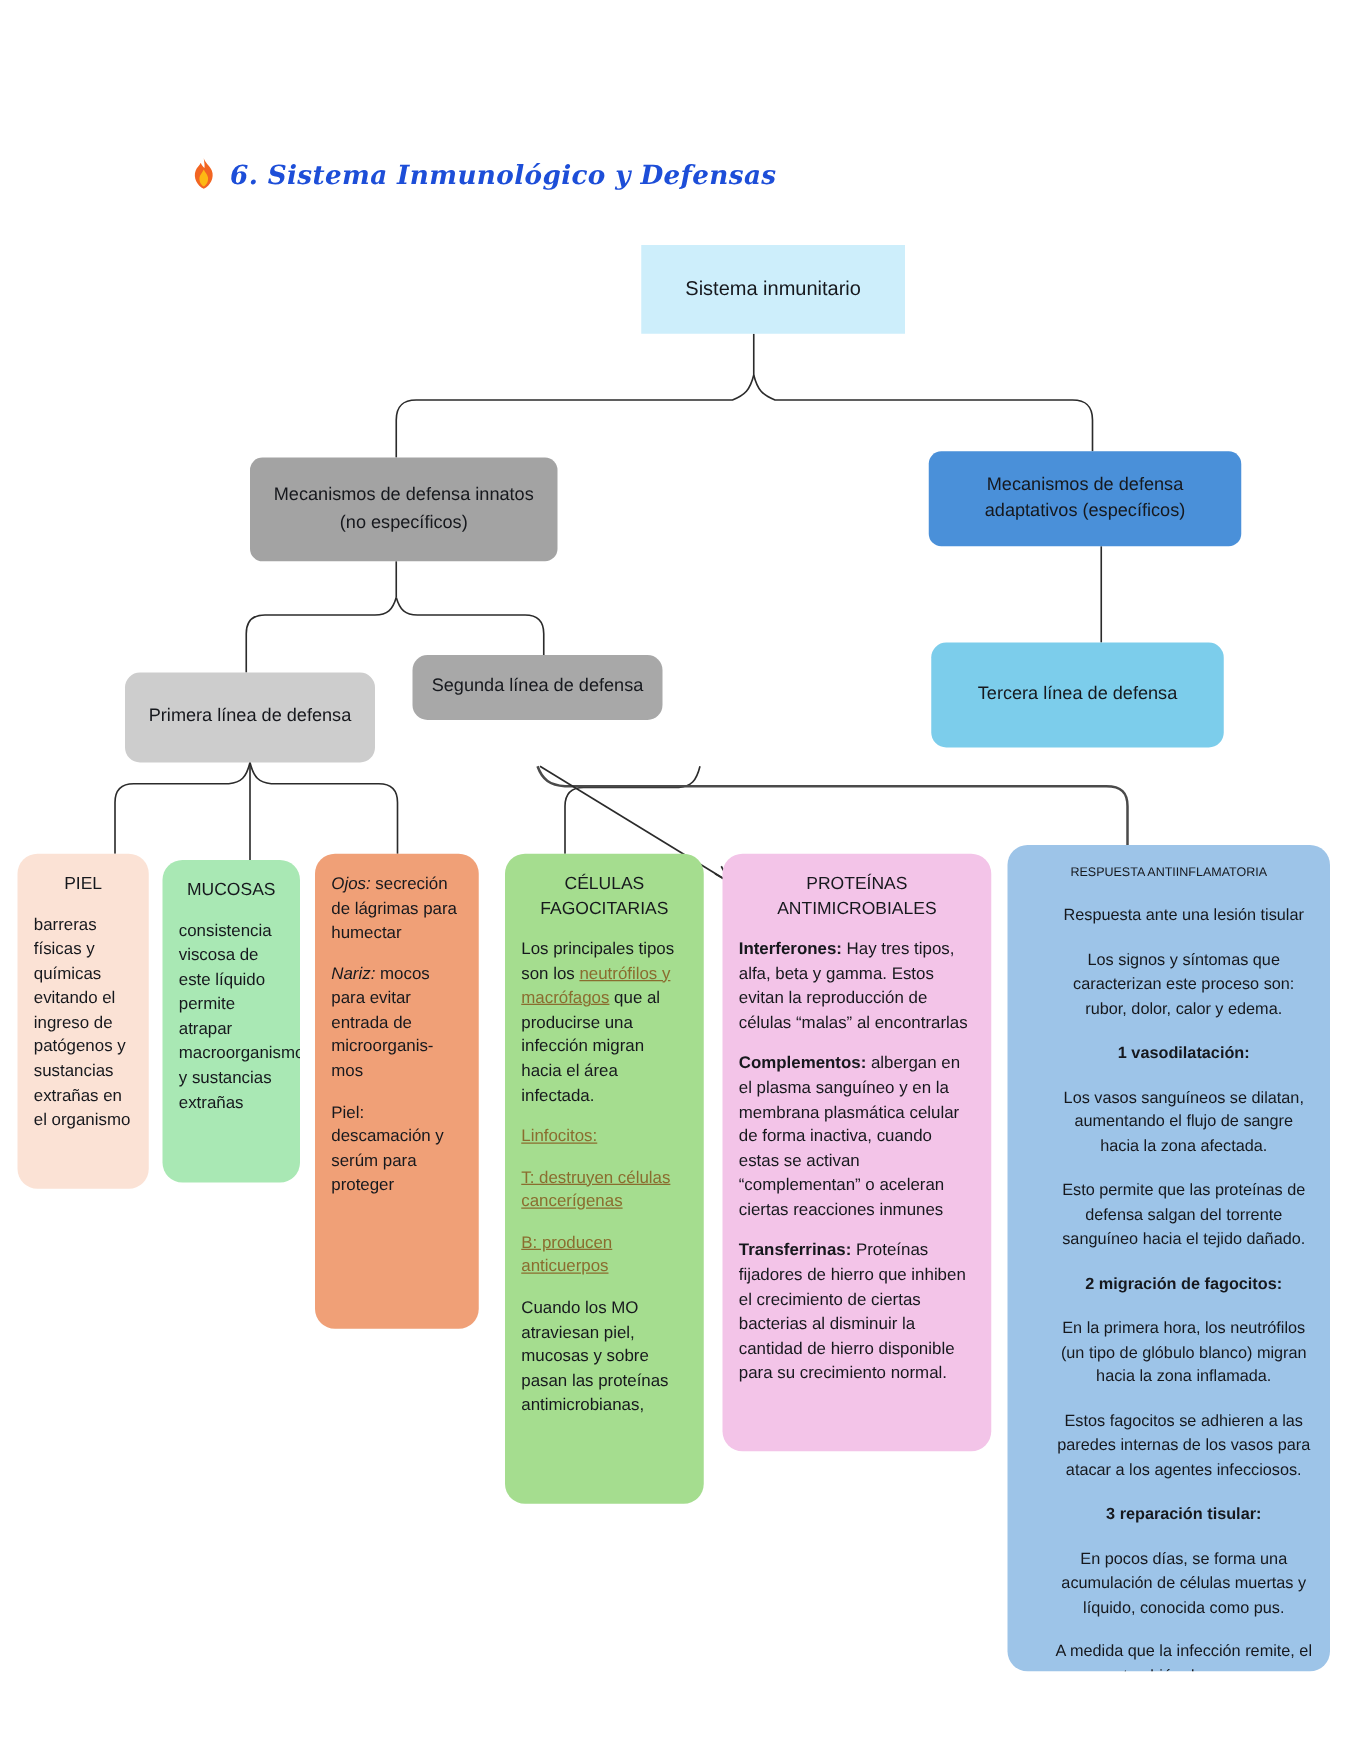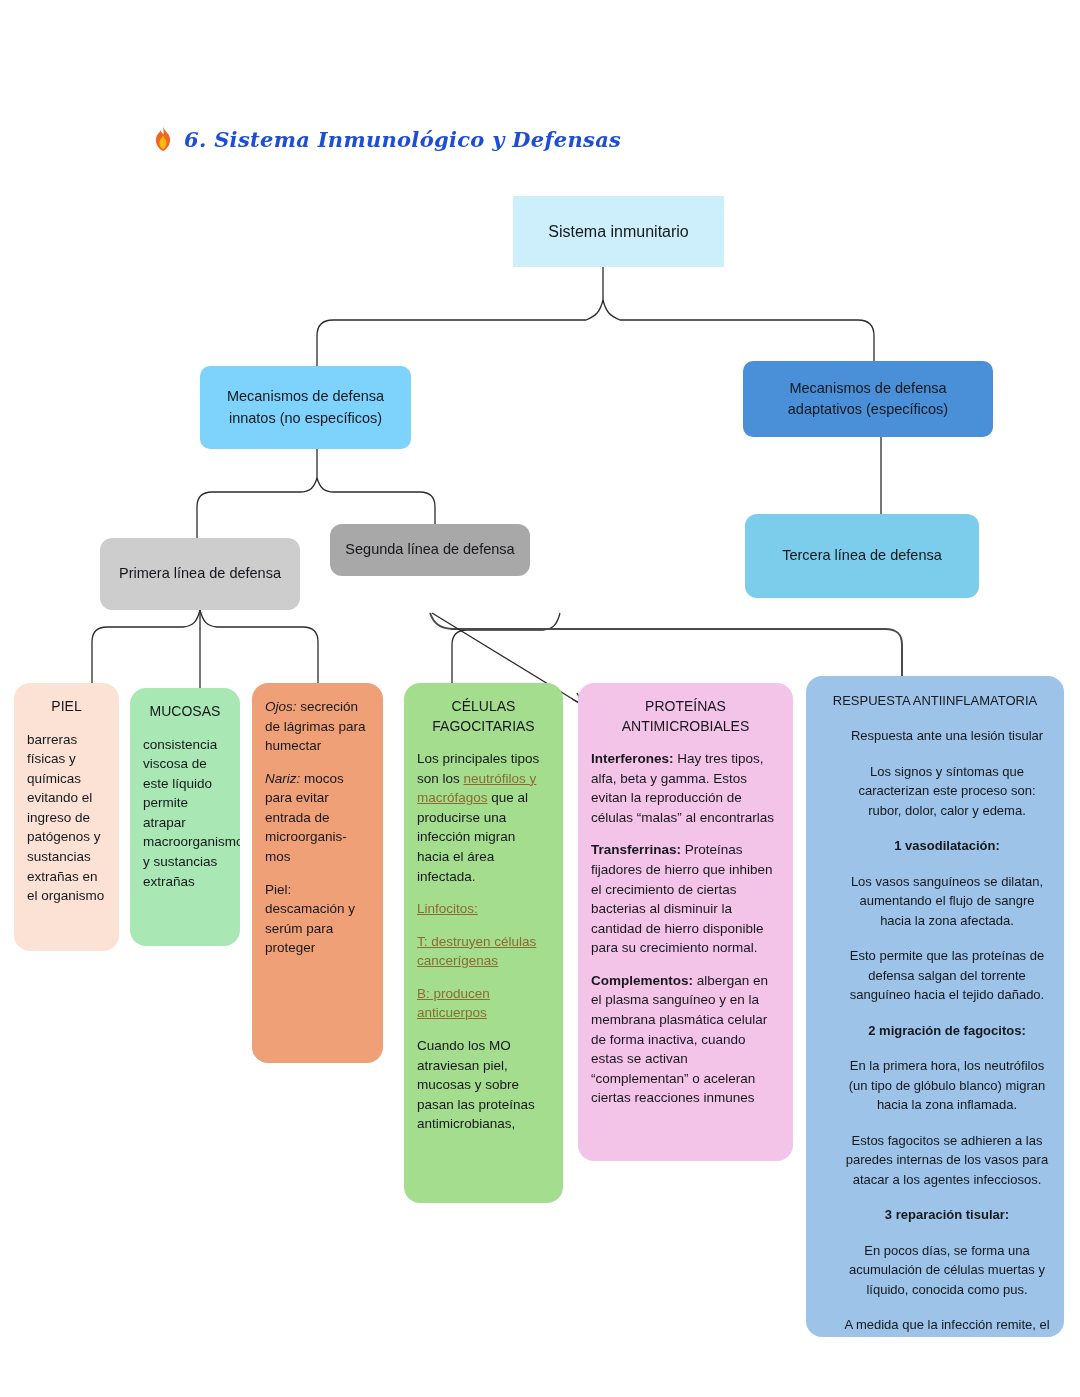--- a/index.html
+++ b/index.html
@@ -66,22 +66,22 @@
   #node-root {
     left: 498px; top: 196px;
     width: 211px; height: 71px;
     background: #cdeefb;
     border-radius: 0;
     font-size: 16px;
     margin-left: 15px;
   }
   #node-innate {
     left: 200px; top: 366px;
-    width: 211px; height: 83px;
-    background: #7dd3fc;
+    width: 246px; height: 83px;
+    background: #a3a3a3;
     border-radius: 10px;
   }
   #node-adaptive {
     left: 743px; top: 361px;
     width: 250px; height: 76px;
     background: #4a90d9;
     border-radius: 10px;
   }
   #node-first-line {
     left: 100px; top: 538px;
@@ -154,21 +154,21 @@
     left: 578px; top: 683px;
     width: 215px; height: 478px;
     background: #f3c4e8;
   }
   #card-respuesta {
     left: 806px; top: 676px;
     width: 258px; height: 661px;
     background: #9dc4e8;
     padding: 16px 14px;
   }
-  #card-respuesta .card-title { font-size: 13px; margin-bottom: 16px; }
+  #card-respuesta .card-title { font-size: 10px; margin-bottom: 16px; }
   #card-respuesta p {
     text-align: center;
     font-size: 13px;
     line-height: 1.5;
     margin-bottom: 16px;
     margin-left: 24px;
   }
   #card-respuesta p.step { font-weight: 700; }
 </style>
 </head>
@@ -236,22 +236,22 @@
   <p><span>Los principales tipos son los </span><span class="lnk">neutrófilos y macrófagos</span><span> que al producirse una infección migran hacia el área infectada.</span></p>
   <p class="lnk">Linfocitos:</p>
   <p class="lnk">T: destruyen células cancerígenas</p>
   <p class="lnk">B: producen anticuerpos</p>
   <p>Cuando los MO atraviesan piel, mucosas y sobre pasan las proteínas antimicrobianas,</p>
 </div>
 
 <div class="card" id="card-proteinas">
   <div class="card-title">PROTEÍNAS ANTIMICROBIALES</div>
   <p><b>Interferones:</b><span> Hay tres tipos, alfa, beta y gamma. Estos evitan la reproducción de células “malas” al encontrarlas</span></p>
+  <p><b>Complementos:</b><span> albergan en el plasma sanguíneo y en la membrana plasmática celular de forma inactiva, cuando estas se activan “complementan” o aceleran ciertas reacciones inmunes</span></p>
   <p><b>Transferrinas:</b><span> Proteínas fijadores de hierro que inhiben el crecimiento de ciertas bacterias al disminuir la cantidad de hierro disponible para su crecimiento normal.</span></p>
-  <p><b>Complementos:</b><span> albergan en el plasma sanguíneo y en la membrana plasmática celular de forma inactiva, cuando estas se activan “complementan” o aceleran ciertas reacciones inmunes</span></p>
 </div>
 
 <div class="card" id="card-respuesta">
   <div class="card-title">RESPUESTA ANTIINFLAMATORIA</div>
   <p>Respuesta ante una lesión tisular</p>
   <p>Los signos y síntomas que caracterizan este proceso son: rubor, dolor, calor y edema.</p>
   <p class="step">1 vasodilatación:</p>
   <p>Los vasos sanguíneos se dilatan, aumentando el flujo de sangre hacia la zona afectada.</p>
   <p>Esto permite que las proteínas de defensa salgan del torrente sanguíneo hacia el tejido dañado.</p>
   <p class="step">2 migración de fagocitos:</p>

